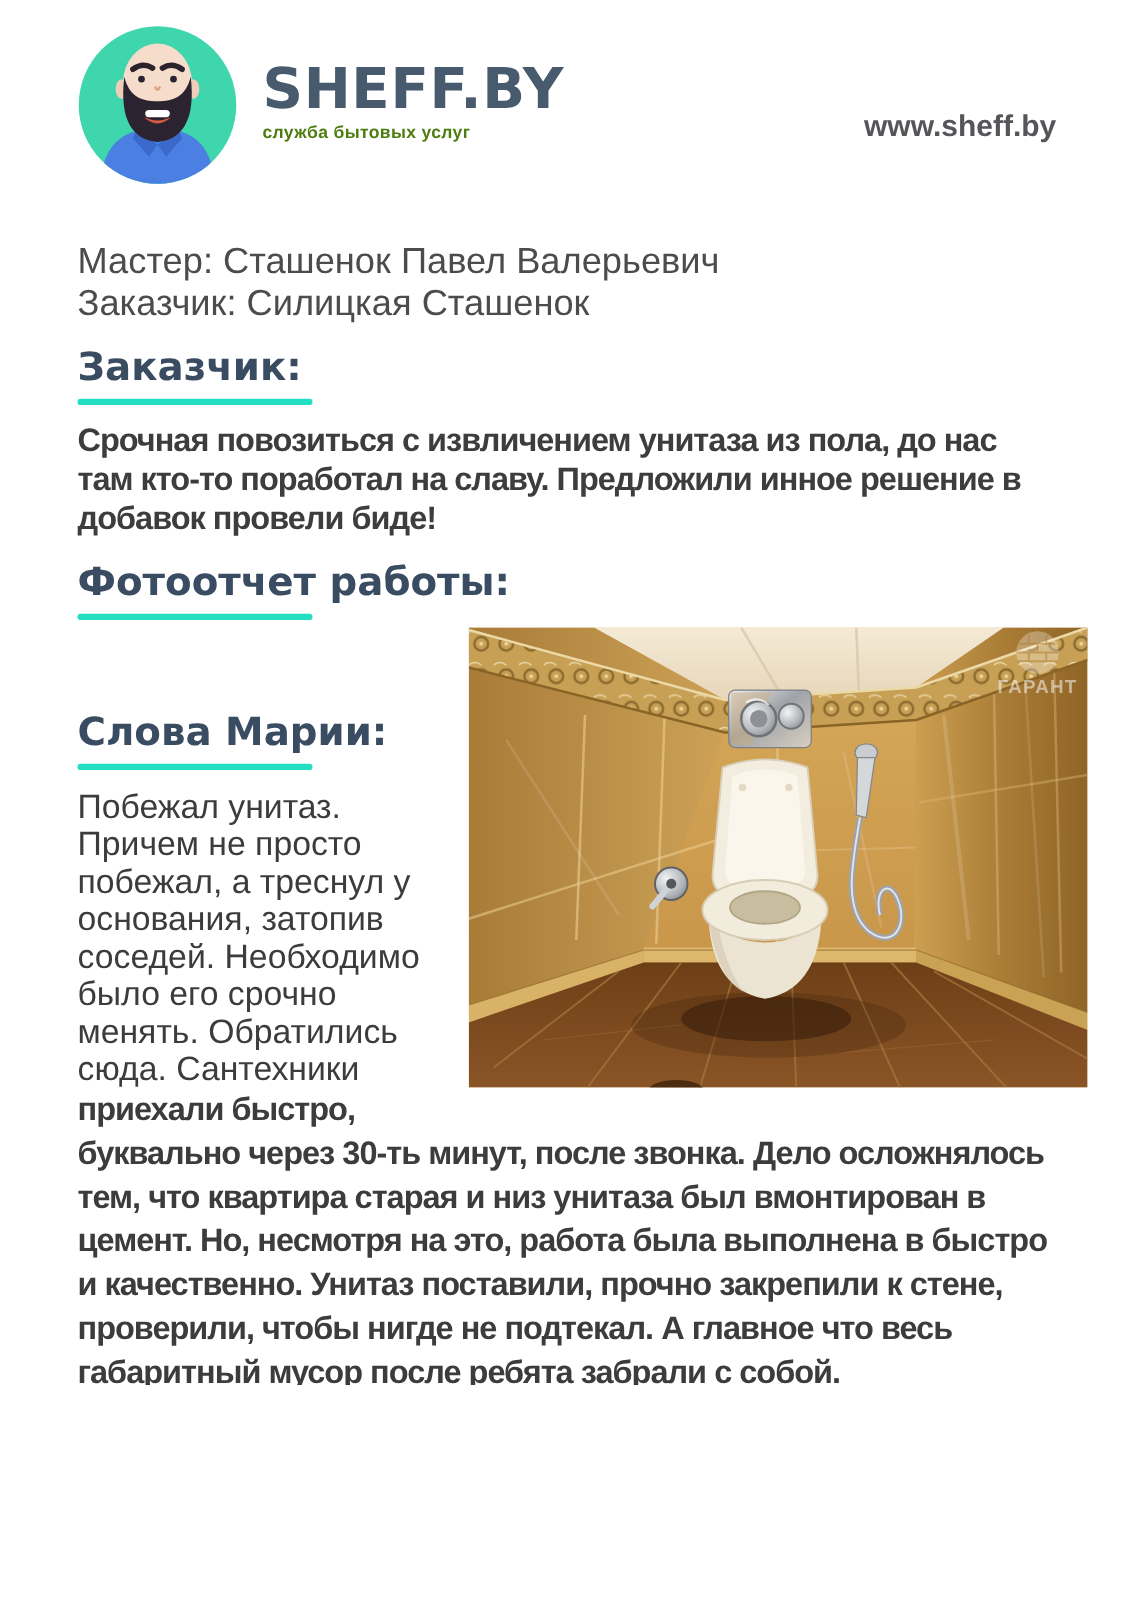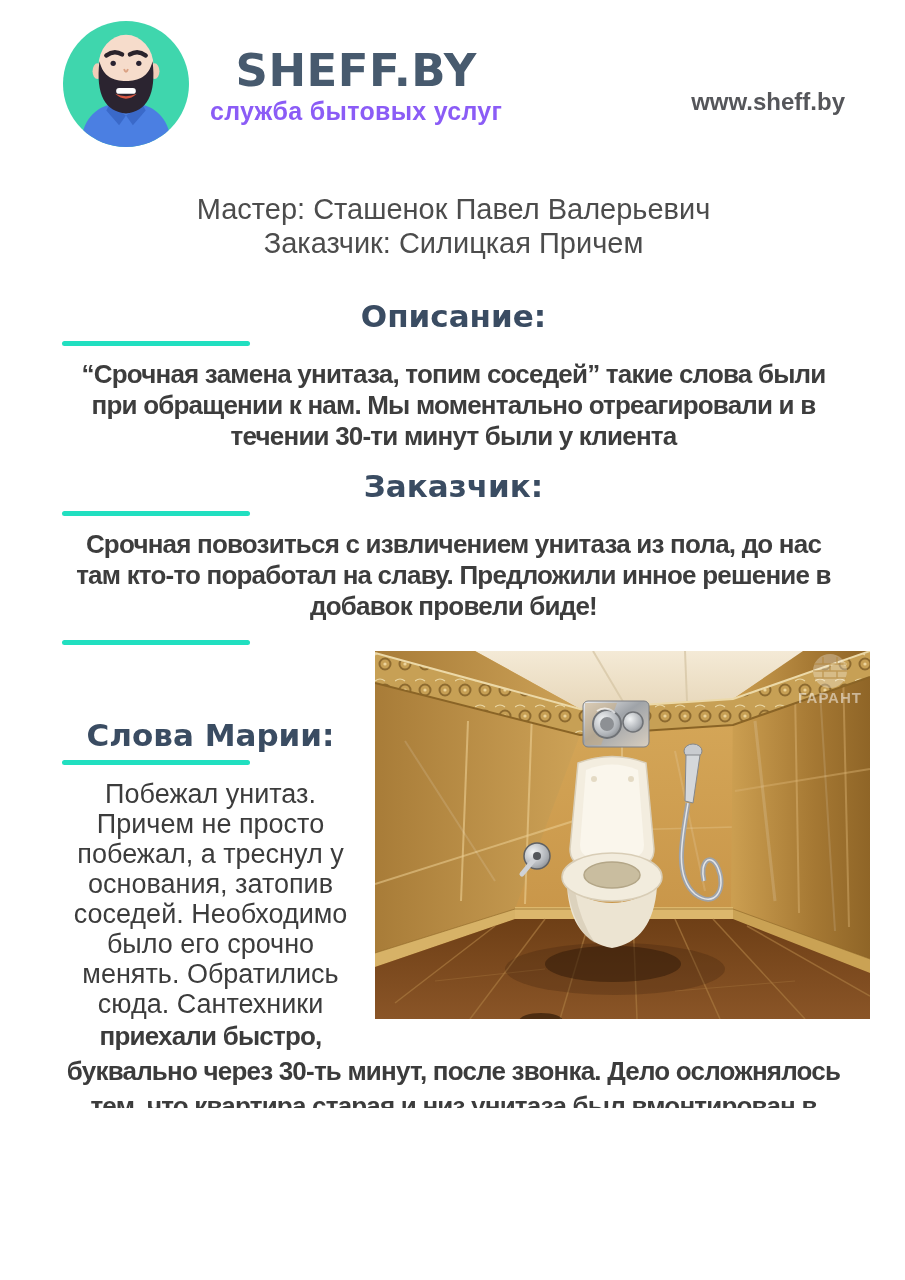--- a/index.html
+++ b/index.html
@@ -5,34 +5,33 @@
   html,body{margin:0;padding:0;background:#ffffff;}
   .page{
     position:relative;
     width:905px;height:1108px;
     background:#ffffff;
     box-sizing:border-box;
     padding:20px 60px 0 62px;
     overflow:hidden;
     font-family:"Liberation Sans",sans-serif;
     color:#3d3d3d;
-    text-align:center;
   }
   
   .brand-row{display:flex;align-items:flex-start;}
   .avatar{width:128px;height:128px;flex:none;}
   .brand-text{margin:28px 0 0 20px;}
   .brand-name{
     font-family:"DejaVu Sans",sans-serif;
     font-weight:bold;font-size:45px;line-height:1;
     color:#475a6e;letter-spacing:.5px;
   }
   .brand-tagline{
-    font-weight:bold;font-size:25px;letter-spacing:.3px;
-    color:#8b5cf6;margin-top:4px;
+    font-weight:bold;font-size:14px;letter-spacing:.3px;
+    color:#4d7c0f;margin-top:4px;
   }
   .website{
     margin-left:auto;margin-top:68px;
     font-weight:bold;font-size:24px;color:#55565a;
     text-decoration:none;
   }
   
   .order-info{margin-top:44px;font-size:29px;line-height:34px;color:#4c4c4c;}
   
   .section-title{
@@ -108,36 +107,32 @@
     </div>
     <div class="brand-text">
       <div class="brand-name">SHEFF.BY</div>
       <div class="brand-tagline">служба бытовых услуг</div>
     </div>
     <a class="website" href="#">www.sheff.by</a>
   </div>
 
   <div class="order-info">
     <div>Мастер: Сташенок Павел Валерьевич</div>
-    <div>Заказчик: Силицкая Причем</div>
-  </div>
-
-  <div class="sec-description">
-    <h2 class="section-title">Описание:</h2>
-    <div class="title-underline"></div>
-    <p class="para">“Срочная замена унитаза, топим соседей” такие слова были при обращении к нам. Мы моментально отреагировали и в течении 30-ти минут были у клиента</p>
-  </div>
+    <div>Заказчик: Силицкая Сташенок</div>
+  </div>
+
 
   <div class="sec-solution">
     <h2 class="section-title">Заказчик:</h2>
     <div class="title-underline"></div>
     <p class="para">Срочная повозиться с извличением унитаза из пола, до нас там кто-то поработал на славу. Предложили инное решение в добавок провели биде!</p>
   </div>
 
   <div class="sec-photo-report">
+    <h2 class="section-title">Фотоотчет работы:</h2>
     <div class="title-underline"></div>
   </div>
 
   <div class="photo-figure">
     <svg viewBox="0 0 495 368" preserveAspectRatio="none" aria-hidden="true">
       <defs>
         <linearGradient id="gBack" x1="0" y1="0" x2="0" y2="1">
           <stop offset="0" stop-color="#d8ab5c"></stop>
             <stop offset="1" stop-color="#c38e42"></stop>
         </linearGradient>

